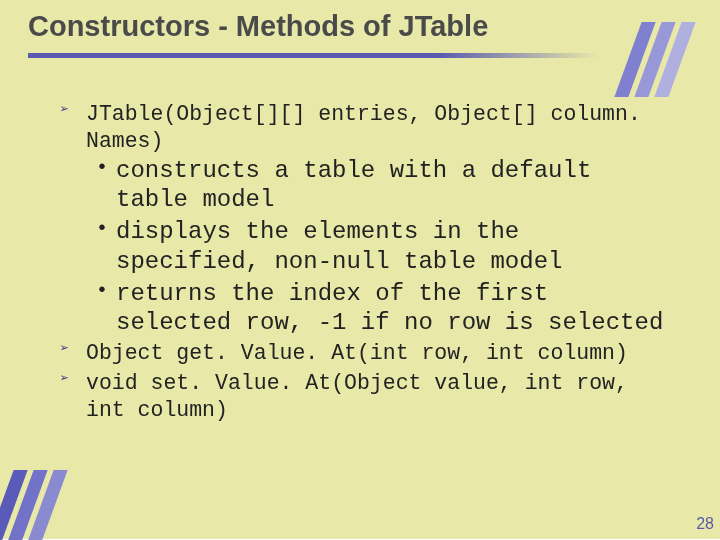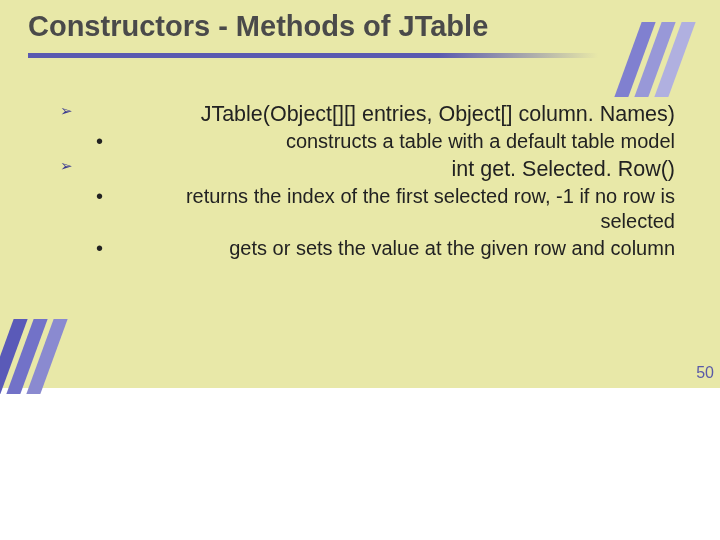--- a/index.html
+++ b/index.html
@@ -5,24 +5,23 @@
   html, body {
     margin: 0;
     padding: 0;
     width: 720px;
     height: 540px;
     overflow: hidden;
   }
   .slide {
     position: relative;
     width: 720px;
-    height: 388px;
+    height: 539px;
     background: #e8e8a8;
     font-family: Verdana, Arial, sans-serif;
-    text-align: right;
   }
   .title {
     position: absolute;
     top: 10px;
     left: 28px;
     font-size: 29px;
     font-weight: 700;
     color: #4a4a4a;
     font-family: Verdana, Arial, sans-serif;
   }
@@ -64,41 +63,41 @@
     top: 10px;
   }
   .deco-bot .a { background: #5a5ab8; }
   .deco-bot .b { background: #7272c8; }
   .deco-bot .c { background: #8a8ad0; }
   .body {
     position: absolute;
     top: 98px;
     left: 60px;
     width: 615px;
-    font-family: Liberation Sans, sans-serif;
+    font-family: Liberation Mono, monospace;
     color: #222;
   }
   .l1 {
     margin: 3px 0 1px 0;
     font-size: 21.5px;
     line-height: 1.25;
     padding-left: 26px;
     position: relative;
   }
   .l1::before {
     content: "➢";
     position: absolute;
     left: 0;
     top: 1px;
     color: #3a3a90;
     font-size: 15px;
   }
   .l2 {
     margin: 1px 0 3px 26px;
-    font-size: 20px;
+    font-size: 24px;
     line-height: 1.22;
     padding-left: 30px;
     position: relative;
   }
   .l2::before {
     content: "•";
     position: absolute;
     left: 10px;
     top: 0;
     color: #222;
@@ -123,19 +122,20 @@
   <div class="deco-top">
     <span class="a"></span><span class="b"></span><span class="c"></span>
   </div>
   <div class="deco-bot">
     <span class="a"></span><span class="b"></span><span class="c"></span>
   </div>
 
   <div class="body">
     <div class="l1">JTable(Object[][] entries, Object[] column. Names)</div>
     <div class="l2">constructs a table with a default table model</div>
-    <div class="l1">int get. Selected. Row()</div>
+    <div class="l2">displays the elements in the specified, non-null table model</div>
     <div class="l2">returns the index of the first selected row, -1 if no row is selected</div>
-    <div class="l2">gets or sets the value at the given row and column</div>
+    <div class="l1">Object get. Value. At(int row, int column)</div>
+    <div class="l1">void set. Value. At(Object value, int row, int column)</div>
   </div>
 
-  <div class="pagenum">50</div>
+  <div class="pagenum">28</div>
 </div>
 
 </body></html>

